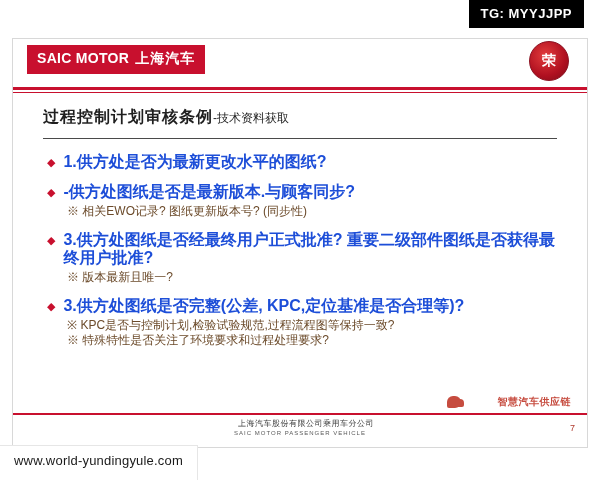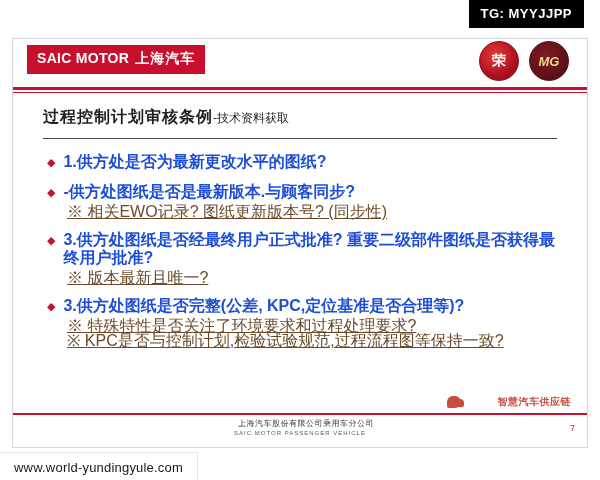--- a/index.html
+++ b/index.html
@@ -163,24 +163,23 @@
   .item-text {
     font-size: 16px;
     font-weight: bold;
     color: #1d4ed8;
     line-height: 18px;
   }
   .notes {
     margin: 3px 0 0 20px;
   }
   .note {
-    font-size: 16px;
+    font-size: 12px;
     color: #6b4a2a;
     line-height: 15px;
-    text-decoration: underline;
   }
 
   
   .footer {
     position: absolute;
     left: 0;
     right: 0;
     bottom: 0;
     height: 34px;
   }
@@ -255,21 +254,21 @@
   }
 
   
   .url-bar {
     position: absolute;
     left: 0;
     bottom: 0;
     background: #ffffff;
     color: #1a1a1a;
     font-size: 13px;
-    padding: 7px 14px 5px 14px;
+    padding: 7px 14px 12px 14px;
     border-top: 1px solid #e6e6e6;
     border-right: 1px solid #e6e6e6;
     z-index: 30;
     letter-spacing: 0.2px;
   }
 </style>
 </head>
 <body>
 
 <div class="tag-bar">TG: MYYJJPP</div>
@@ -278,23 +277,20 @@
 
   <div class="header">
     <div class="brand-block">
       <span class="brand-en">SAIC MOTOR</span>
       <span class="brand-cn">上海汽车</span>
     </div>
     <div class="logos">
       <div class="logo-circle logo-roewe">
         <span class="glyph">荣</span>
       </div>
-      <div class="logo-circle logo-mg">
-        <span>MG</span>
-      </div>
     </div>
   </div>
 
   <div class="rule-red"></div>
   <div class="rule-thin"></div>
 
   <div class="title-row">
     <span class="title-main">过程控制计划审核条例</span><span class="title-sub">-技术资料获取</span>
   </div>
   <div class="title-underline"></div>
@@ -327,22 +323,22 @@
         <div class="note">※ 版本最新且唯一?</div>
       </div>
     </div>
 
     <div class="item">
       <div class="item-main">
         <span class="diamond">◆</span>
         <span class="item-text">3.供方处图纸是否完整(公差, KPC,定位基准是否合理等)?</span>
       </div>
       <div class="notes">
+        <div class="note">※ KPC是否与控制计划,检验试验规范,过程流程图等保持一致?</div>
         <div class="note">※ 特殊特性是否关注了环境要求和过程处理要求?</div>
-        <div class="note">※ KPC是否与控制计划,检验试验规范,过程流程图等保持一致?</div>
       </div>
     </div>
 
   </div>
 
   <div class="wechat">
     <span class="wechat-icon"></span>
     <span class="wechat-text">智慧汽车供应链</span>
   </div>
 

